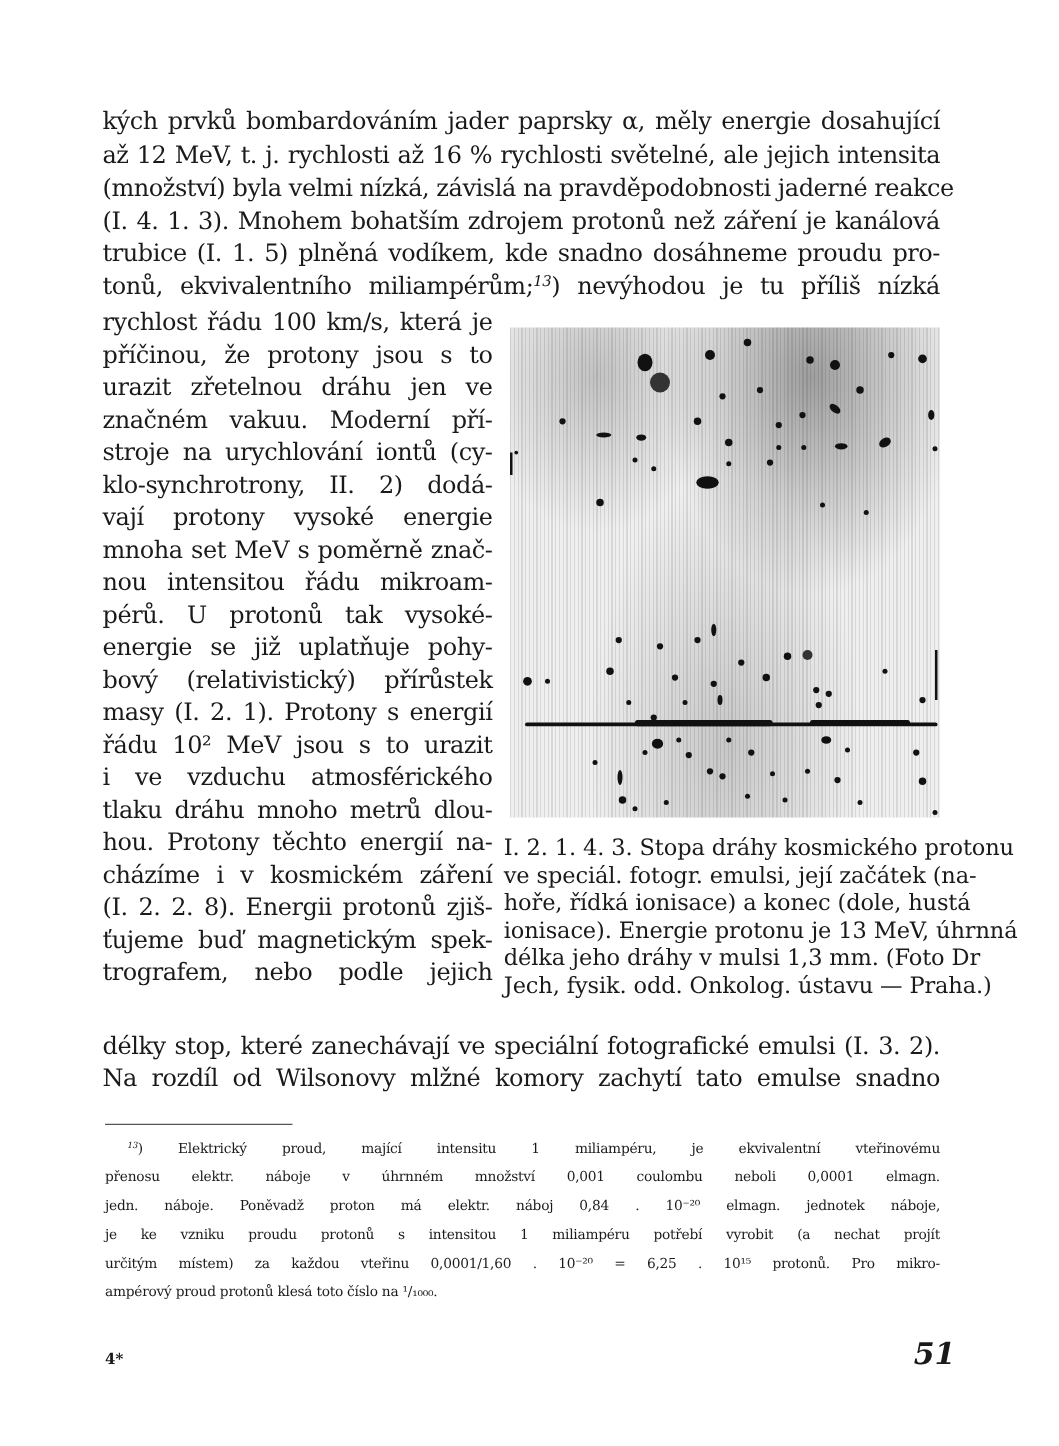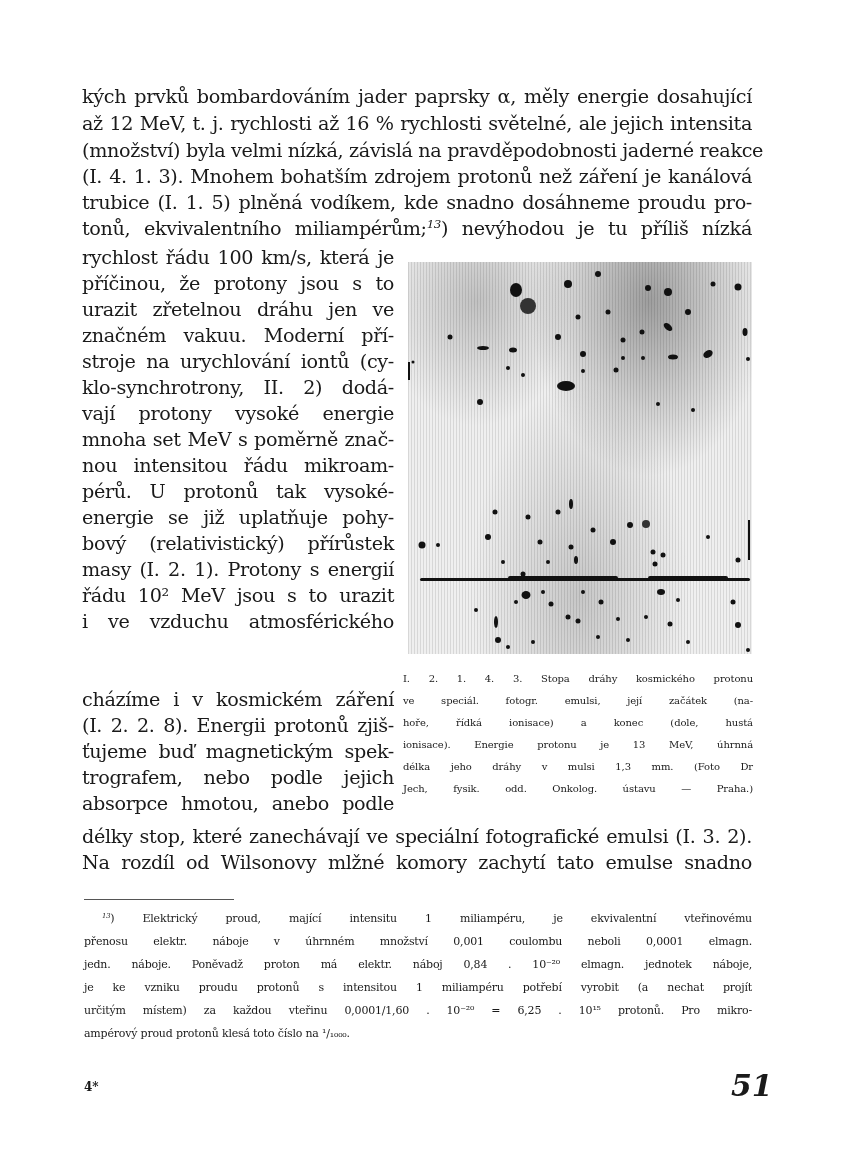--- a/index.html
+++ b/index.html
@@ -3,37 +3,37 @@
 <meta charset="utf-8">
 <style>
   html, body { margin: 0; padding: 0; background: #ffffff; }
   body { width: 847px; height: 1157px; position: relative; overflow: hidden;
          font-family: "DejaVu Serif", "Liberation Serif", serif; color: #1a1a1a; }
   .page { position: absolute; left: 0; top: 0; width: 847px; height: 878px; }
   .line { position: absolute; left: 82px; white-space: nowrap; font-size: 19.2px;
           letter-spacing: -0.35px; line-height: 26px; text-align: justify; text-align-last: justify; }
   .full { width: 670px; }
   .narrow { width: 312px; }
-  .cap { position: absolute; left: 403px; width: 350px; font-size: 10px; line-height: 21.6px;
+  .cap { position: absolute; left: 403px; width: 350px; font-size: 18px; line-height: 21.6px;
          white-space: nowrap; text-align: justify; text-align-last: justify; letter-spacing: -0.1px; }
   .fn { position: absolute; left: 84px; width: 668px; font-size: 11px; line-height: 22.5px;
         white-space: nowrap; text-align: justify; text-align-last: justify; letter-spacing: -0.2px; }
   .fn-last { text-align-last: left; }
   sup { font-size: 0.62em; vertical-align: 0.55em; line-height: 0; font-style: italic; }
   .rule { position: absolute; left: 84px; top: 899px; width: 150px; height: 1px; background: #555; }
   .photo { position: absolute; left: 408px; top: 262px; width: 344px; height: 392px;
            background-color: #efefef;
            background-image:
              repeating-linear-gradient(90deg, rgba(0,0,0,0.10) 0 1px, transparent 1px 3px),
              radial-gradient(ellipse at 70% 10%, rgba(60,60,60,0.45), transparent 35%),
              radial-gradient(ellipse at 20% 10%, rgba(60,60,60,0.25), transparent 25%),
              radial-gradient(ellipse at 50% 85%, rgba(80,80,80,0.25), transparent 45%);
            overflow: hidden; }
   .photo svg { position: absolute; left: 0; top: 0; }
-  .pgnum { position: absolute; left: 731px; top: 1068px; font-size: 30px; font-style: italic; font-weight: bold; }
+  .pgnum { position: absolute; left: 731px; top: 1068px; font-size: 24px; font-style: italic; font-weight: bold; }
   .sig { position: absolute; left: 84px; top: 1080px; font-size: 12px; font-weight: bold; }
 </style>
 </head>
 <body>
 
 <div class="page">
 
   <div class="line full" style="top:84px">kých prvků bombardováním jader paprsky α, měly energie dosahující</div>
   <div class="line full" style="top:111px">až 12 MeV, t. j. rychlosti až 16 % rychlosti světelné, ale jejich intensita</div>
   <div class="line full" style="top:138px">(množství) byla velmi nízká, závislá na pravděpodobnosti jaderné reakce</div>
@@ -51,25 +51,26 @@
   <div class="line narrow" style="top:375px">klo-synchrotrony, II. 2) dodá-</div>
   <div class="line narrow" style="top:401px">vají protony vysoké energie</div>
   <div class="line narrow" style="top:427px">mnoha set MeV s poměrně znač-</div>
   <div class="line narrow" style="top:453px">nou intensitou řádu mikroam-</div>
   <div class="line narrow" style="top:479px">pérů. U protonů tak vysoké-</div>
   <div class="line narrow" style="top:505px">energie se již uplatňuje pohy-</div>
   <div class="line narrow" style="top:531px">bový (relativistický) přírůstek</div>
   <div class="line narrow" style="top:557px">masy (I. 2. 1). Protony s energií</div>
   <div class="line narrow" style="top:583px">řádu 10² MeV jsou s to urazit</div>
   <div class="line narrow" style="top:609px">i ve vzduchu atmosférického</div>
+  <div class="line narrow" style="top:635px">tlaku dráhu mnoho metrů dlou-</div>
+  <div class="line narrow" style="top:661px">hou. Protony těchto energií na-</div>
   <div class="line narrow" style="top:687px">cházíme i v kosmickém záření</div>
   <div class="line narrow" style="top:713px">(I. 2. 2. 8). Energii protonů zjiš-</div>
   <div class="line narrow" style="top:739px">ťujeme buď magnetickým spek-</div>
   <div class="line narrow" style="top:765px">trografem, nebo podle jejich</div>
-  <div class="line narrow" style="top:791px">absorpce hmotou, anebo podle</div>
 
   <div class="photo" title="Photograph of a cosmic proton track in special photographic emulsion">
     <svg width="344" height="392" viewBox="0 0 344 392">
       <g fill="#111">
 
         <ellipse cx="108" cy="28" rx="6" ry="7"></ellipse>
         <ellipse cx="120" cy="44" rx="8" ry="8" fill="#333"></ellipse>
         <circle cx="160" cy="22" r="4"></circle>
         <circle cx="190" cy="12" r="3"></circle>
         <circle cx="240" cy="26" r="3"></circle>

